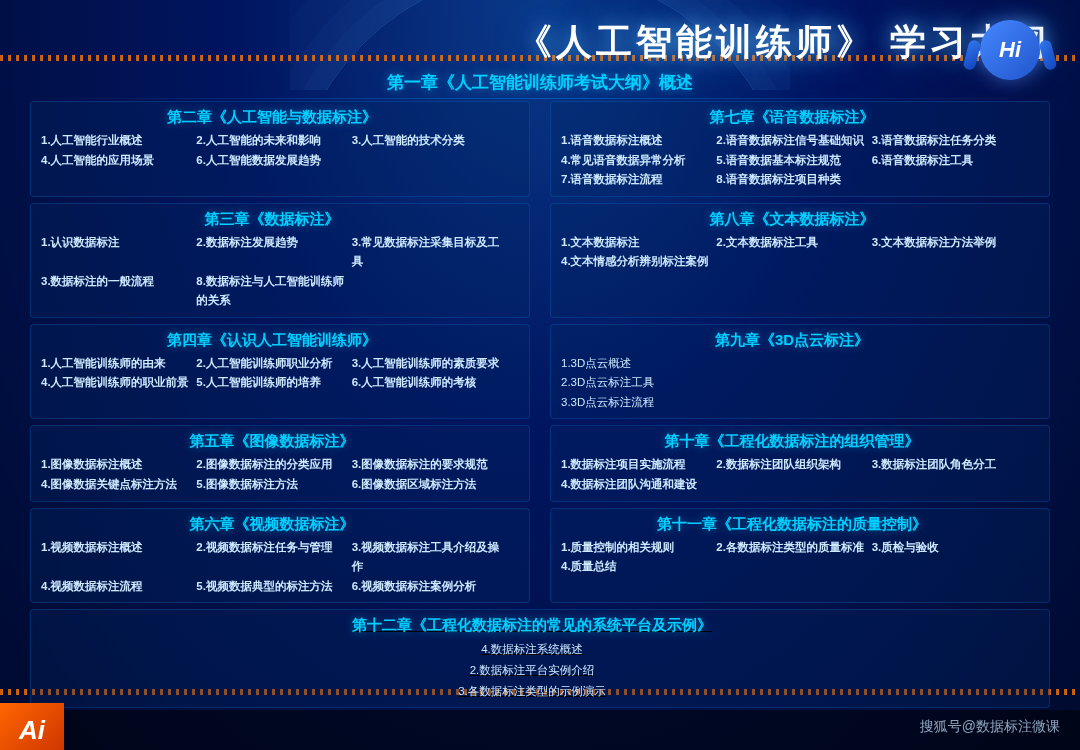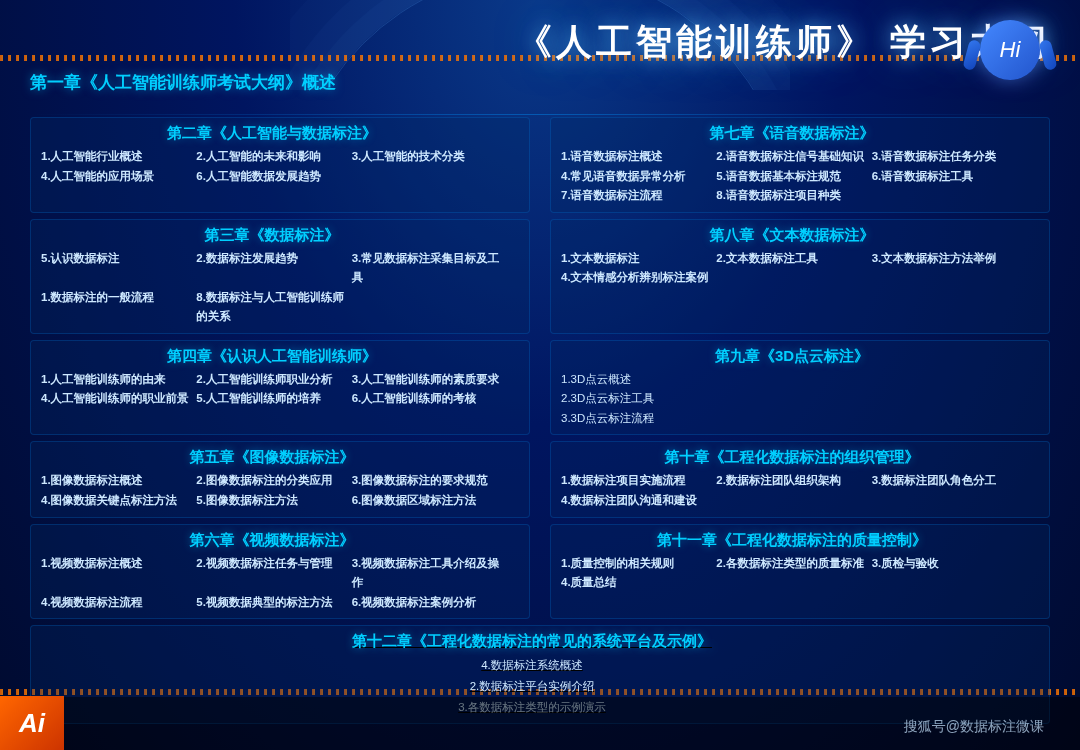--- a/index.html
+++ b/index.html
@@ -71,24 +71,25 @@
       text-align: right;
       font-size: 36px;
       font-weight: bold;
       color: #ffffff;
       text-shadow: 0 0 20px rgba(100,200,255,0.8), 0 0 40px rgba(50,150,255,0.5);
       padding: 10px 0 4px 0;
       letter-spacing: 4px;
     }
 
     .chapter-one {
+      text-align: center;
       font-size: 17px;
       font-weight: bold;
       color: #00cfff;
-      margin-bottom: 20px;
+      margin-bottom: 4px;
       text-shadow: 0 0 10px rgba(0,200,255,0.5);
     }
 
     .chapters-grid {
       display: grid;
       grid-template-columns: 1fr 1fr;
       gap: 6px 20px;
     }
 
     .chapter-block {
@@ -130,21 +131,21 @@
     .chapter-twelve .chapter-title {
       font-size: 15px;
     }
     .chapter-twelve .chapter-items {
       line-height: 1.8;
     }
 
     .bottom-bar {
       position: absolute;
       bottom: 0; left: 0; right: 0;
-      height: 53px;
+      height: 40px;
       background: rgba(0,0,0,0.5);
       display: flex;
       align-items: center;
       z-index: 10;
     }
 
     .ai-logo {
       width: 64px;
       height: 55px;
       background: linear-gradient(135deg, #ff6600, #cc3300);
@@ -153,21 +154,21 @@
       justify-content: center;
       font-size: 26px;
       font-weight: bold;
       color: white;
       font-style: italic;
       flex-shrink: 0;
     }
 
     .watermark {
       position: absolute;
-      right: 36px;
+      right: 20px;
       bottom: 14px;
       font-size: 14px;
       color: rgba(200,230,255,0.7);
       z-index: 10;
     }
 
     
     .robot {
       position: absolute;
       top: 5px;
@@ -183,21 +184,21 @@
       border-radius: 30px;
       margin: 15px auto 0;
       display: flex;
       align-items: center;
       justify-content: center;
       box-shadow: 0 0 20px rgba(100,150,255,0.5);
       position: relative;
     }
     .robot-face {
       font-size: 22px;
-      font-weight: normal;
+      font-weight: bold;
       color: white;
       font-style: italic;
     }
     .robot-arm-l, .robot-arm-r {
       position: absolute;
       width: 12px;
       height: 30px;
       background: linear-gradient(135deg, #3377ee, #1144bb);
       border-radius: 6px;
       top: 20px;
@@ -259,24 +260,24 @@
         <span>5.语音数据基本标注规范</span>
         <span>6.语音数据标注工具</span>
         <span>7.语音数据标注流程</span>
         <span>8.语音数据标注项目种类</span>
       </div>
     </div>
 
     <div class="chapter-block">
       <div class="chapter-title">第三章《数据标注》</div>
       <div class="chapter-items-2col">
-        <span>5.认识数据标注</span>
+        <span>1.认识数据标注</span>
         <span>2.数据标注发展趋势</span>
         <span>3.常见数据标注采集目标及工具</span>
-        <span>1.数据标注的一般流程</span>
+        <span>3.数据标注的一般流程</span>
         <span>8.数据标注与人工智能训练师的关系</span>
         <span></span>
       </div>
     </div>
 
     <div class="chapter-block">
       <div class="chapter-title">第八章《文本数据标注》</div>
       <div class="chapter-items-2col">
         <span>1.文本数据标注</span>
         <span>2.文本数据标注工具</span>

